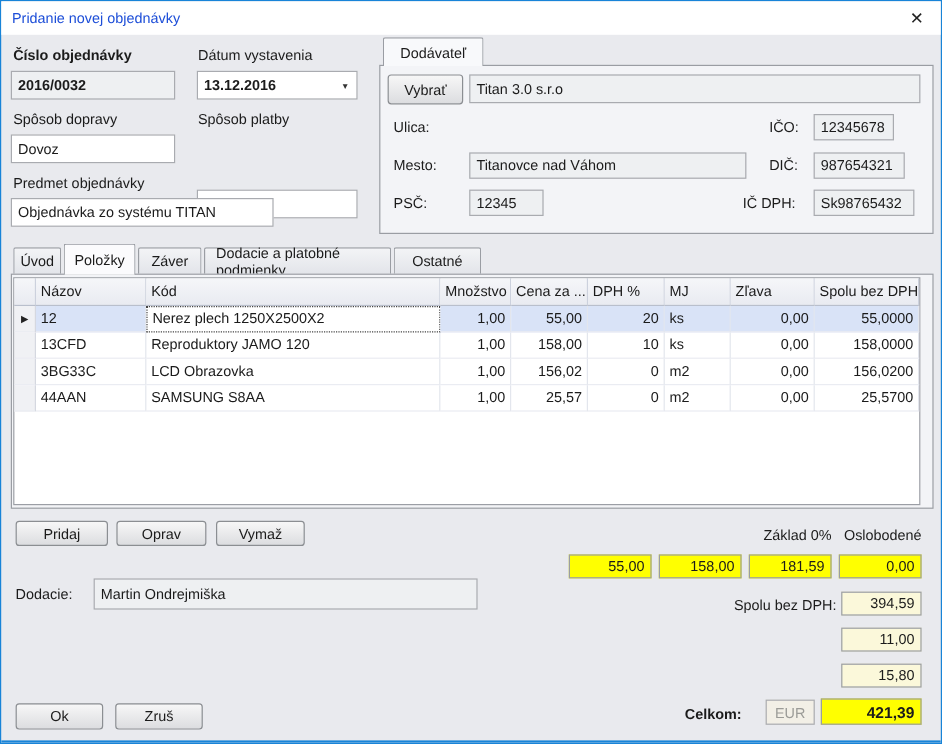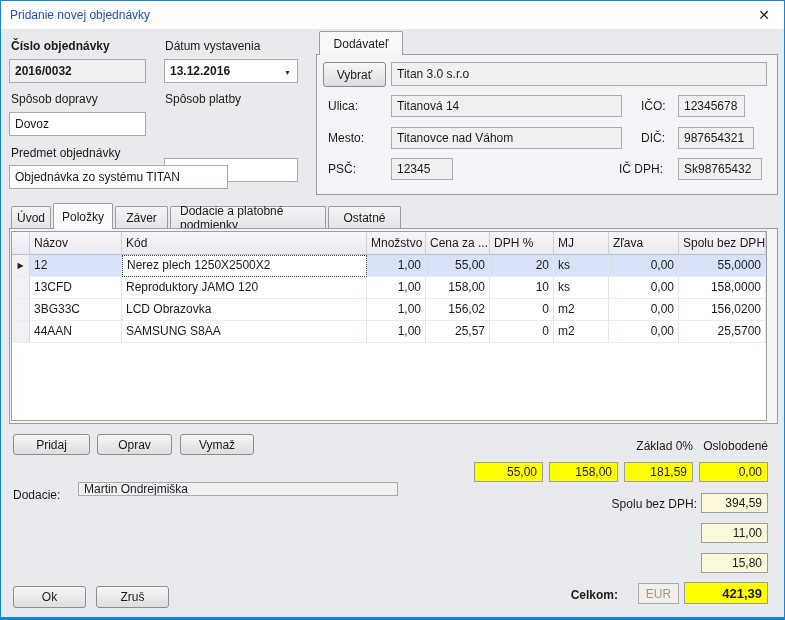--- a/index.html
+++ b/index.html
@@ -89,21 +89,20 @@
   <span class="lbl" style="left:10px; top:145px;">Predmet objednávky</span>
   <div class="fld white" style="left:8px; top:164px; width:219px; height:24px;">Objednávka zo systému TITAN</div>
 
   <div id="supplier-tab">Dodávateľ</div>
   <div id="supplier-panel"></div>
 
   <div class="btn" style="left:322px; top:61px; width:63px; height:25px; z-index:2;">Vybrať</div>
   <div class="fld" style="left:390px; top:61px; width:376px; height:24px; z-index:2;">Titan 3.0 s.r.o</div>
 
   <span class="lbl" style="left:327px; top:98px; z-index:2;">Ulica:</span>
-  <div class="fld" style="left:390px; top:94px; width:231px; height:22px; z-index:2;">Titanová 14</div>
   <span class="lbl" style="left:640px; top:98px; z-index:2;">IČO:</span>
   <div class="fld" style="left:677px; top:94px; width:67px; height:22px; z-index:2;">12345678</div>
 
   <span class="lbl" style="left:327px; top:130px; z-index:2;">Mesto:</span>
   <div class="fld" style="left:390px; top:126px; width:231px; height:22px; z-index:2;">Titanovce nad Váhom</div>
   <span class="lbl" style="left:640px; top:130px; z-index:2;">DIČ:</span>
   <div class="fld" style="left:677px; top:126px; width:76px; height:22px; z-index:2;">987654321</div>
 
   <span class="lbl" style="left:327px; top:161px; z-index:2;">PSČ:</span>
   <div class="fld" style="left:390px; top:157px; width:62px; height:22px; z-index:2;">12345</div>
@@ -184,21 +183,21 @@
   <div class="btn" style="left:179px; top:433px; width:74px; height:21px;">Vymaž</div>
 
   <span class="lbl" style="left:623px; top:438px; width:69px; text-align:right;">Základ 0%</span>
   <span class="lbl" style="left:698px; top:438px; width:69px; text-align:right;">Oslobodené</span>
   <div class="fld yellow" style="left:473px; top:461px; width:69px; height:20px;">55,00</div>
   <div class="fld yellow" style="left:548px; top:461px; width:69px; height:20px;">158,00</div>
   <div class="fld yellow" style="left:623px; top:461px; width:69px; height:20px;">181,59</div>
   <div class="fld yellow" style="left:698px; top:461px; width:69px; height:20px;">0,00</div>
 
   <span class="lbl" style="left:12px; top:487px;">Dodacie:</span>
-  <div class="fld" style="left:77px; top:481px; width:320px; height:14px;">Martin Ondrejmiška</div>
+  <div class="fld" style="left:77px; top:481px; width:320px; height:26px;">Martin Ondrejmiška</div>
 
   <span class="lbl" style="left:566px; top:496px; width:130px; text-align:right;">Spolu bez DPH:</span>
   <div class="fld cream" style="left:700px; top:492px; width:67px; height:20px;">394,59</div>
   <div class="fld cream" style="left:700px; top:522px; width:67px; height:20px;">11,00</div>
   <div class="fld cream" style="left:700px; top:552px; width:67px; height:20px;">15,80</div>
 
   <span class="lbl bold" style="left:517px; top:587px; width:100px; text-align:right;">Celkom:</span>
   <div class="fld" style="left:637px; top:582px; width:41px; height:21px; background:#f2efe6; justify-content:center;">
     <span class="smallnote">EUR</span>
   </div>

